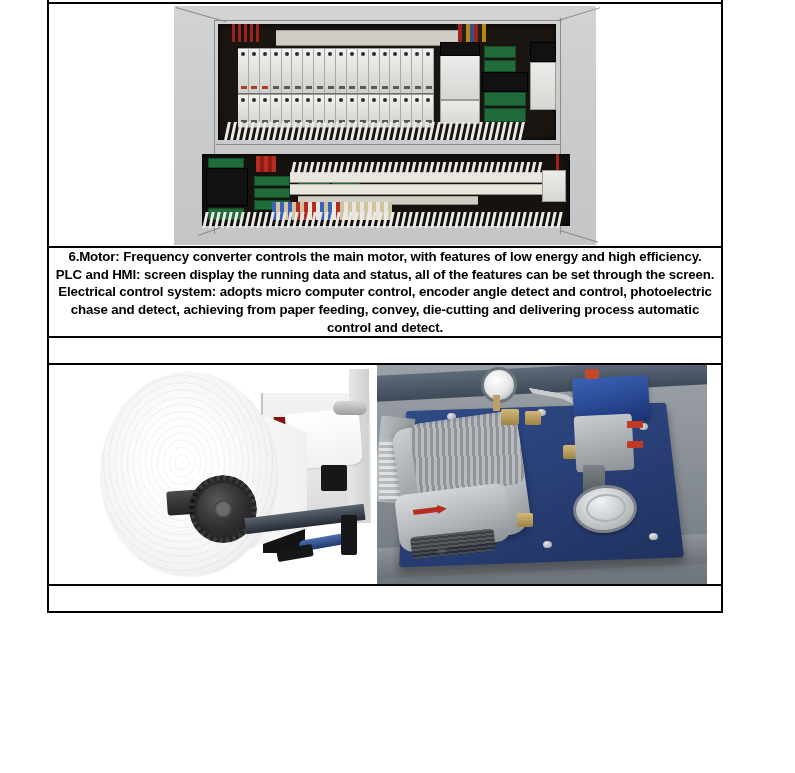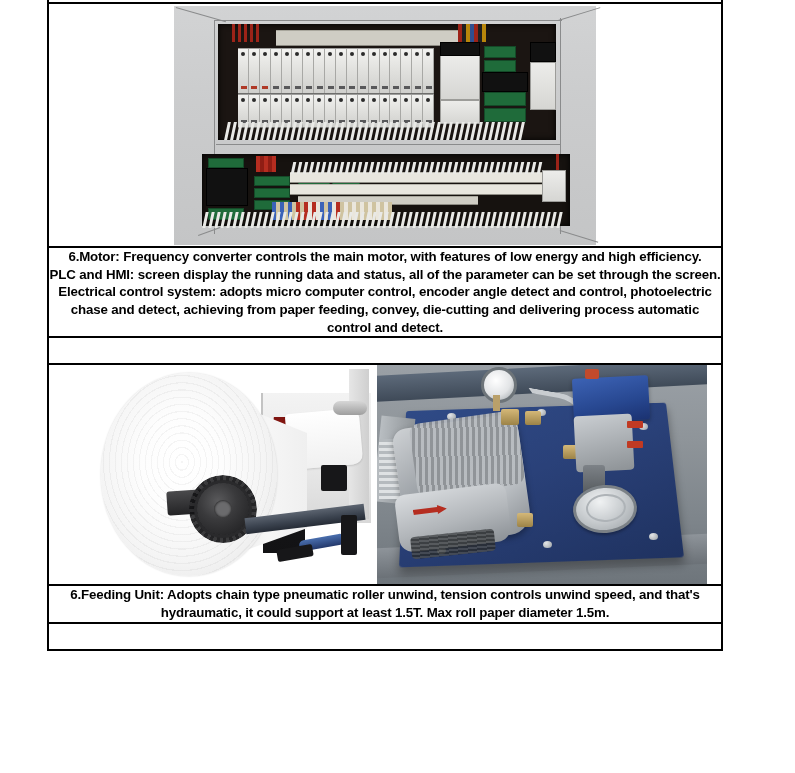--- a/index.html
+++ b/index.html
@@ -826,21 +826,21 @@
                 <i></i>
             </div>
           </div>
 
         </td>
       </tr>
 
       <tr>
         <td class="text-cell">
           <p class="caption">6.Motor: Frequency converter controls the main motor, with features of low energy and high efficiency.</p>
-          <p class="caption">PLC and HMI: screen display the running data and status, all of the parameter can be set through the screen.</p>
+          <p class="caption">PLC and HMI: screen display the running data and status, all of the features can be set through the screen.</p>
           <p class="caption">Electrical control system: adopts micro computer control, encoder angle detect and control, photoelectric chase and detect, achieving from paper feeding, convey, die-cutting and delivering process automatic control and detect.</p>
         </td>
       </tr>
 
       <tr class="spacer-row">
         <td></td>
       </tr>
 
       <tr>
         <td class="img-cell">
@@ -909,25 +909,20 @@
               <div class="hyd-redport" style="left:250px; top:56px;"></div>
               <div class="hyd-redport" style="left:250px; top:76px;"></div>
 
               <div class="hyd-filler"></div>
             </div>
 
           </div>
         </td>
       </tr>
 
-      <tr>
-        <td class="text-cell">
-          <p class="caption">6.Feeding Unit: Adopts chain type pneumatic roller unwind, tension controls unwind speed, and that's hydraumatic, it could support at least 1.5T. Max roll paper diameter 1.5m.</p>
-        </td>
-      </tr>
 
       <tr class="spacer-row">
         <td></td>
       </tr>
 
     </tbody>
   </table>
 
 </div>
 

